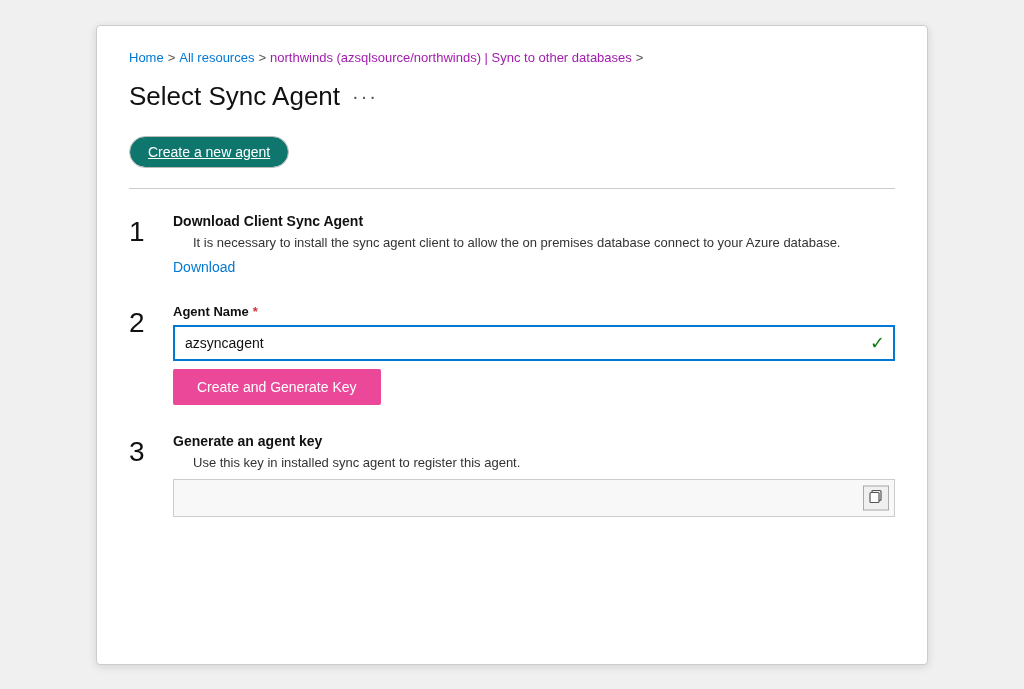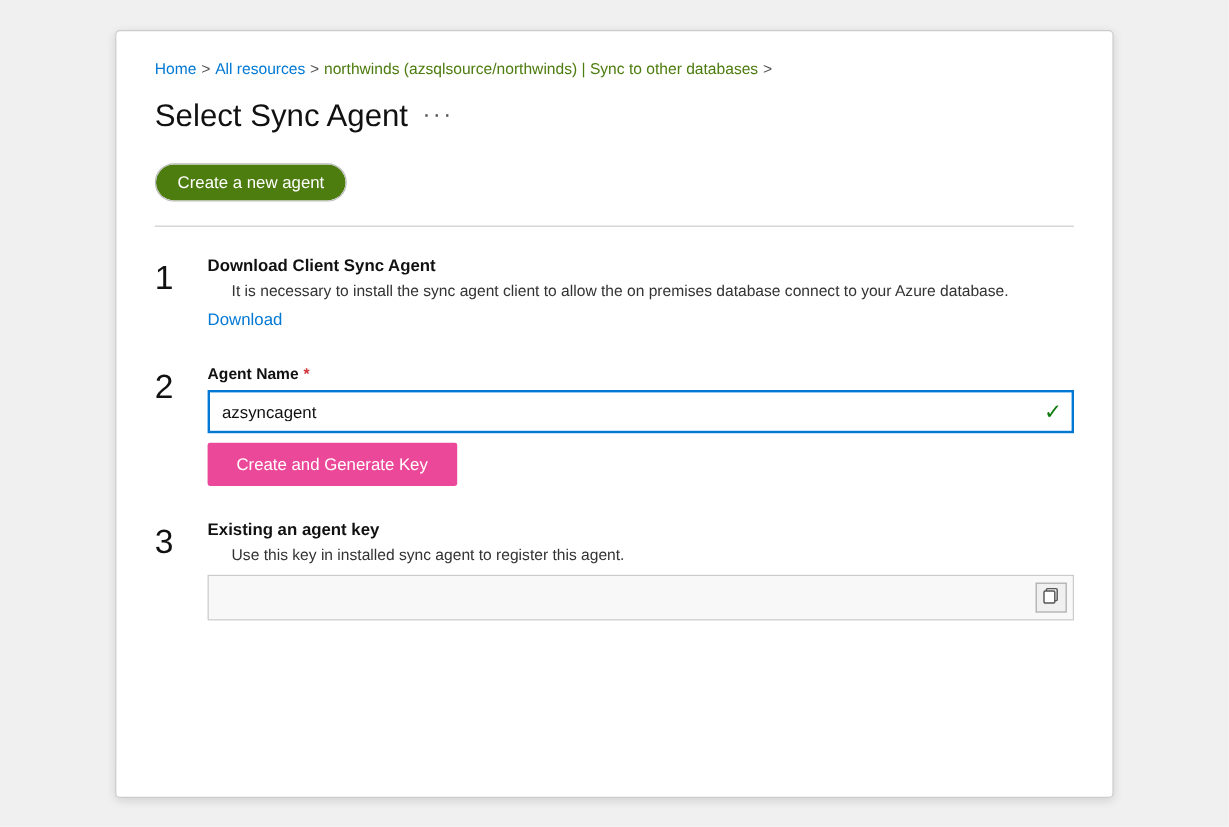--- a/index.html
+++ b/index.html
@@ -43,21 +43,21 @@
       color: #0078d4;
       cursor: pointer;
     }
 
     .breadcrumb .sep {
       color: #555;
       cursor: default;
     }
 
     .breadcrumb .last {
-      color: #4d7c0f;
+      color: #a21caf;
     }
 
     .page-title {
       font-size: 26px;
       font-weight: 300;
       color: #111;
       display: flex;
       align-items: center;
       gap: 12px;
       margin-bottom: 24px;
@@ -83,23 +83,24 @@
     .toggle-btn {
       padding: 7px 18px;
       font-size: 14px;
       border: none;
       background: transparent;
       cursor: pointer;
       color: #555;
     }
 
     .toggle-btn.active {
-      background: #4d7c0f;
+      background: #0f766e;
       color: #fff;
       border-radius: 20px;
+      text-decoration: underline;
     }
 
     .toggle-btn:not(.active) {
       border-radius: 20px 0 0 20px;
     }
 
     .divider {
       border: none;
       border-top: 1px solid #ccc;
       margin-bottom: 24px;
@@ -280,21 +281,21 @@
           <input class="text-input" type="text" value="azsyncagent" style="">
           <span class="input-check">✓</span>
         </div>
         <button class="create-btn">Create and Generate Key</button>
       </div>
     </div>
 
     <div class="step">
       <div class="step-number">3</div>
       <div class="step-content">
-        <div class="step-title">Existing an agent key</div>
+        <div class="step-title">Generate an agent key</div>
         <div class="step-desc">Use this key in installed sync agent to register this agent.</div>
         <div class="key-output-wrapper">
           <div class="key-output"></div>
           <button class="copy-icon-btn" title="Copy">
             <svg width="14" height="14" viewBox="0 0 14 14" fill="none" xmlns="http://www.w3.org/2000/svg">
               <rect x="3" y="1" width="9" height="10" rx="1" stroke="#555" stroke-width="1.2" fill="none"></rect>
               <rect x="1" y="3" width="9" height="10" rx="1" stroke="#555" stroke-width="1.2" fill="white"></rect>
             </svg>
           </button>
         </div>

